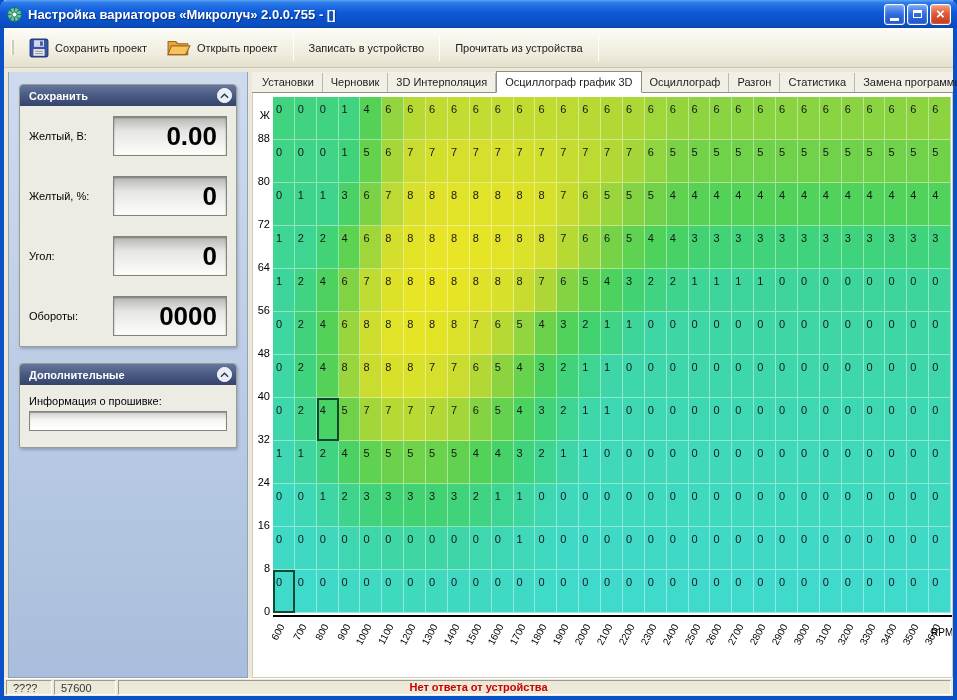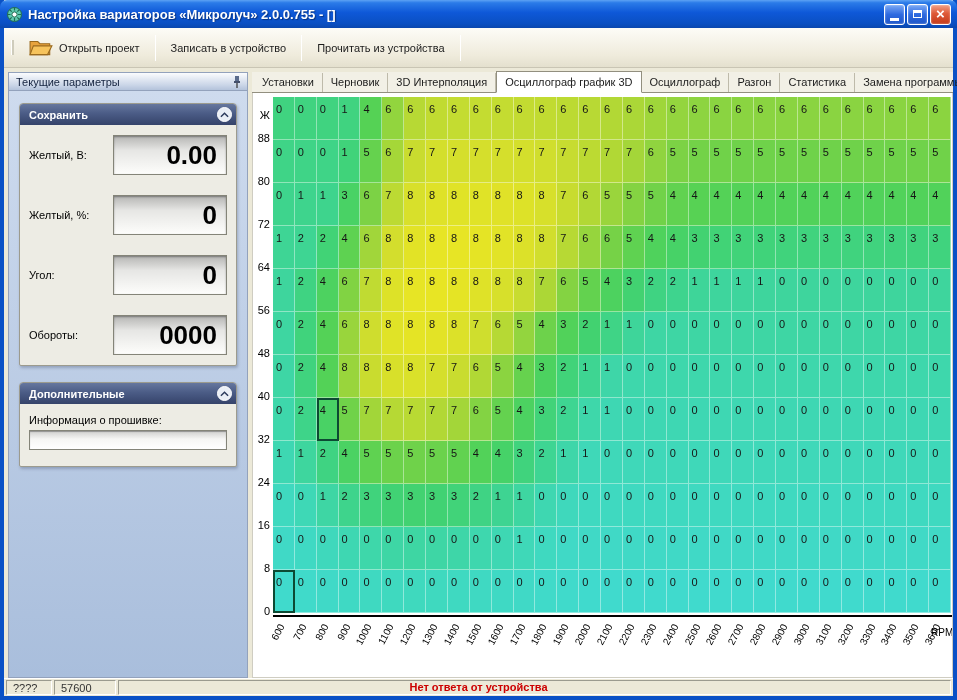--- a/index.html
+++ b/index.html
@@ -144,20 +144,33 @@
         </span>
     </span>
   </div>
 
 
   <div class="toolbar">
     <span class="grip"></span>
     <span id="toolbar-items" style="display:flex;align-items:center;">
         <span class="tbtn">
           <span class="ticon">
+            <svg viewBox="0 0 18 18" width="20" height="20">
+              <rect x="1" y="1" width="16" height="16" rx="2" fill="#3a55a4" stroke="#1d3a7a"></rect>
+              <rect x="4.5" y="2" width="9" height="6" fill="#cfd8ea"></rect>
+              <rect x="10" y="3" width="2.4" height="4" fill="#3a55a4"></rect>
+              <rect x="4" y="10" width="10" height="6" fill="#ececec"></rect>
+              <line x1="5.5" y1="12" x2="12.5" y2="12" stroke="#9a9a9a"></line>
+              <line x1="5.5" y1="14" x2="12.5" y2="14" stroke="#9a9a9a"></line>
+            </svg>
+          </span>
+          <span>Сохранить проект</span>
+        </span>
+        <span class="tbtn">
+          <span class="ticon">
             <svg viewBox="0 0 22 17" width="24" height="19">
               <path d="M1 3 h7 l2 2 h9 v10 H1z" fill="#E8A33D" stroke="#9a6a1e"></path>
               <path d="M4 7 h17 l-4 8 H1z" fill="#F6C35C" stroke="#9a6a1e"></path>
             </svg>
           </span>
           <span>Открыть проект</span>
         </span>
         <span class="tsep"></span>
         <span class="tbtn">
           <span>Записать в устройство</span>
@@ -166,30 +179,20 @@
         <span class="tbtn">
           <span>Прочитать из устройства</span>
         </span>
         <span class="tsep"></span>
       </span>
   </div>
 
   <div class="content">
 
     <div class="left-panel">
-      <div class="panel-header">
-        <span>Текущие параметры</span>
-        <span class="pin">
-          <svg viewBox="0 0 10 14" width="10" height="14">
-            <rect x="3" y="1" width="4" height="5" fill="#5a6b8c"></rect>
-            <rect x="2" y="6" width="6" height="2" fill="#44506b"></rect>
-            <rect x="4.4" y="8" width="1.2" height="5" fill="#333"></rect>
-          </svg>
-        </span>
-      </div>
       <div class="panel-body">
 
         <div class="group">
           <div class="group-header">
             <span>Сохранить</span>
             <span class="chev">
               <svg viewBox="0 0 10 6" width="9" height="6">
                   <polyline points="1,5 5,1 9,5" fill="none" stroke="#2b3a5c" stroke-width="1.6"></polyline>
                 </svg>
             </span>

